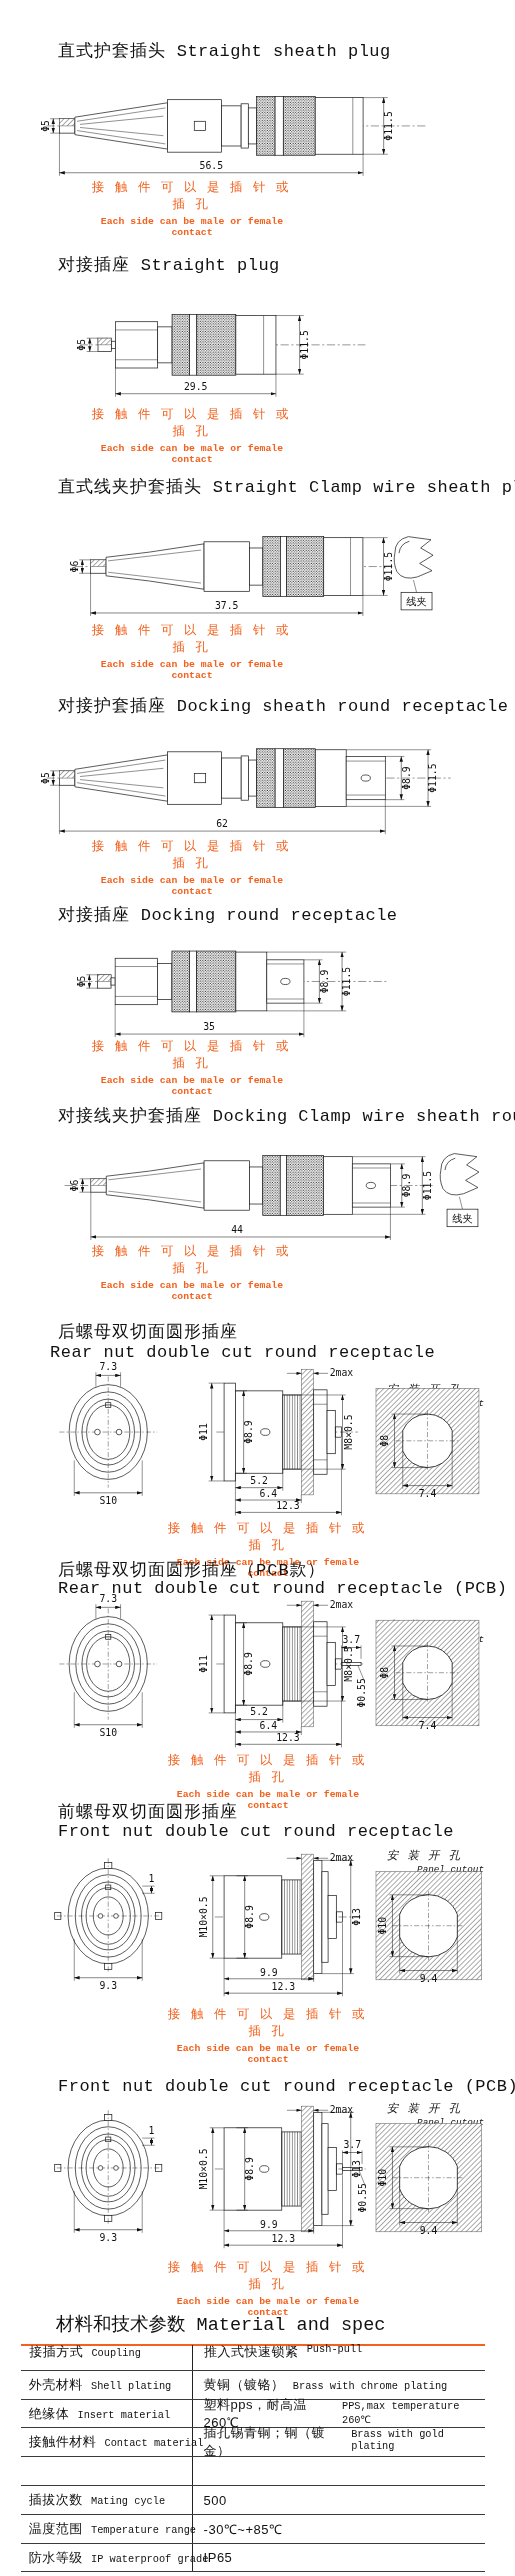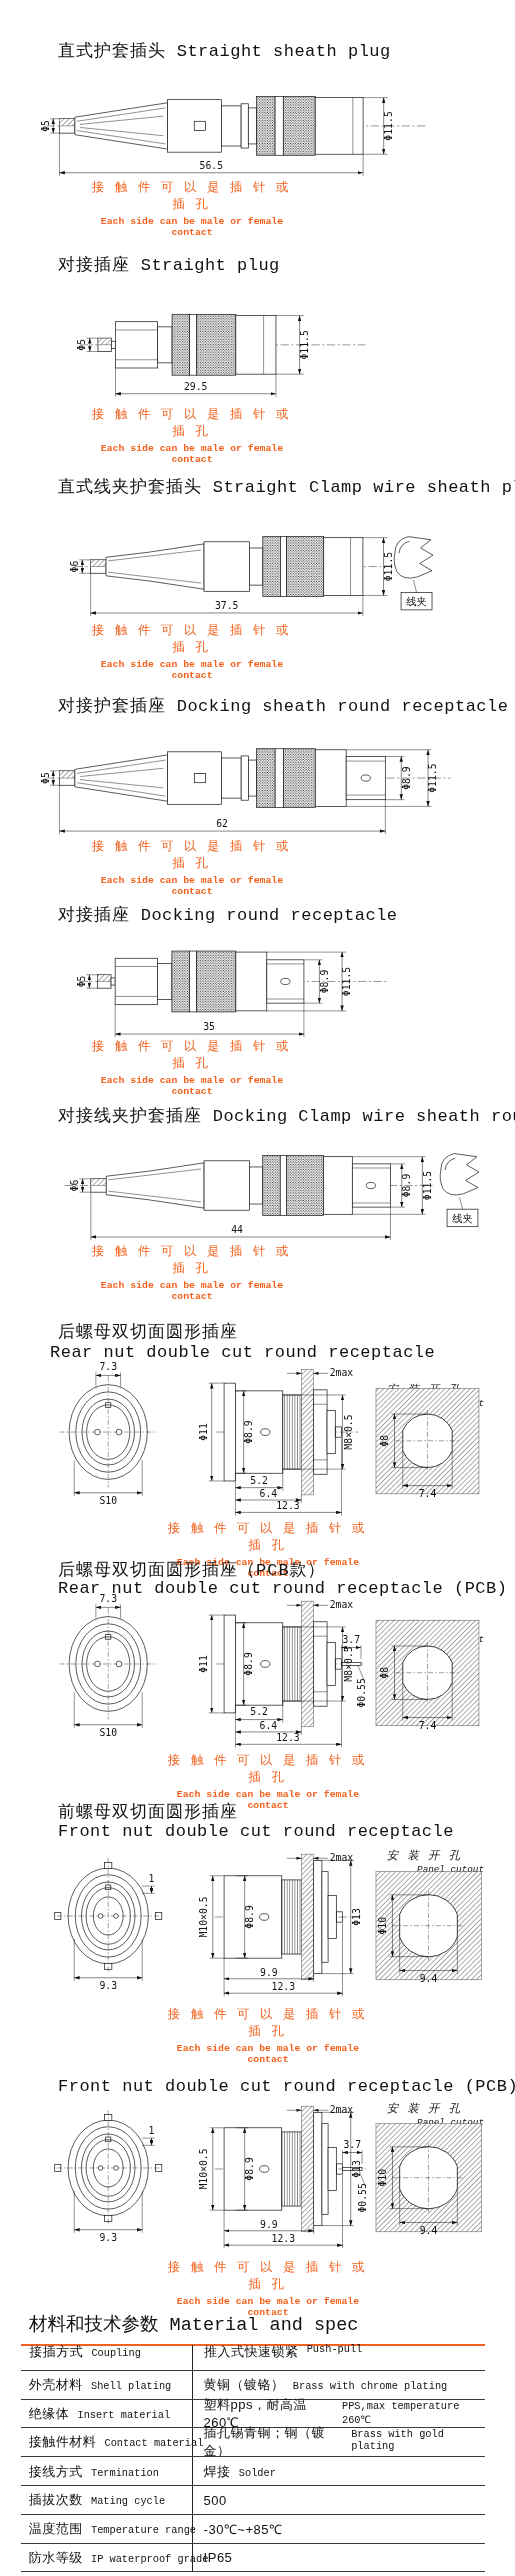--- a/index.html
+++ b/index.html
@@ -10,21 +10,21 @@
              color:#111;white-space:nowrap;letter-spacing:0.5px;}
   .sec-title .zh{letter-spacing:1px;}
   .note{width:222px;text-align:center;color:#f2611d;}
   .note .zh{font-size:12.4px;letter-spacing:3.6px;font-weight:500;display:block;}
   .note .en{font-size:9.8px;font-weight:700;font-family:"Liberation Mono",monospace;
             letter-spacing:0;display:block;margin-top:3.1px;}
   .cutout-title{width:118px;text-align:center;color:#111;font-style:italic;}
   .cutout-title .zh{font-size:11.3px;letter-spacing:3.1px;display:block;}
   .cutout-title .en{font-size:9.3px;font-family:"Liberation Mono",monospace;display:block;margin-top:1px;text-align:right;}
   
-  .mat-title{font-family:"Liberation Mono",monospace;font-size:18.5px;font-weight:500;white-space:nowrap;}
+  .mat-title{font-family:"Liberation Mono",monospace;font-size:18.5px;font-weight:500;white-space:nowrap;margin-left:27px;}
   .mat-row{display:flex;align-items:center;}
   .mat-zh{font-size:13px;letter-spacing:0.5px;}
   .mat-en{font-size:10.3px;font-family:"Liberation Mono",monospace;margin-left:8.2px;}
   .hline{background:#3a3a3a;height:1px;}
   .vline{background:#222;width:1px;}
   
   svg{overflow:visible;}
   .s{stroke:#1a1a1a;stroke-width:1.4;fill:#fff;}
   .sn{stroke:#1a1a1a;stroke-width:1.4;fill:none;}
   .kn{fill:url(#kn);stroke:#1a1a1a;stroke-width:1.4;}
@@ -621,30 +621,20 @@
         <span class="mat-zh">接触件材料</span>
         <span class="mat-en">Contact material</span>
       </div>
   <div style="position:absolute;left:183px;display:flex;align-items:baseline">
         <span class="mat-zh">插孔锡青铜；铜（镀金）</span>
         <span class="mat-en">Brass with gold plating</span>
       </div>
 </div>
 <div class="abs hline" style="left:20.6px;top:2456px;width:464px"></div>
 
-<div class="abs mat-row" style="left:20.6px;top:2458px;width:464px;height:27px">
-  <div style="padding-left:8.2px;display:flex;align-items:baseline">
-        <span class="mat-zh">接线方式</span>
-        <span class="mat-en">Termination</span>
-      </div>
-  <div style="position:absolute;left:183px;display:flex;align-items:baseline">
-        <span class="mat-zh">焊接</span>
-        <span class="mat-en">Solder</span>
-      </div>
-</div>
 <div class="abs hline" style="left:20.6px;top:2485px;width:464px"></div>
 
 <div class="abs mat-row" style="left:20.6px;top:2486px;width:464px;height:28px">
   <div style="padding-left:8.2px;display:flex;align-items:baseline">
         <span class="mat-zh">插拔次数</span>
         <span class="mat-en">Mating cycle</span>
       </div>
   <div style="position:absolute;left:183px;display:flex;align-items:baseline">
         <span class="mat-zh">500</span>
       </div>

